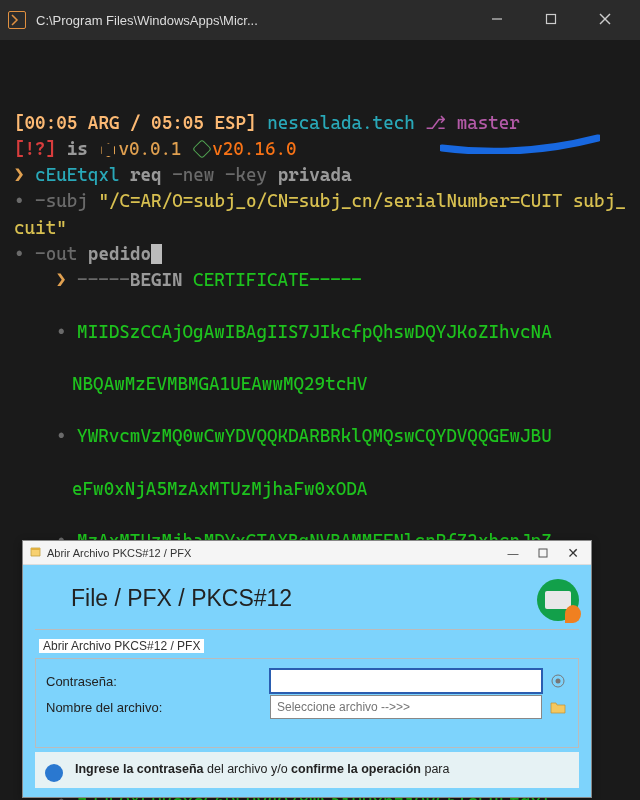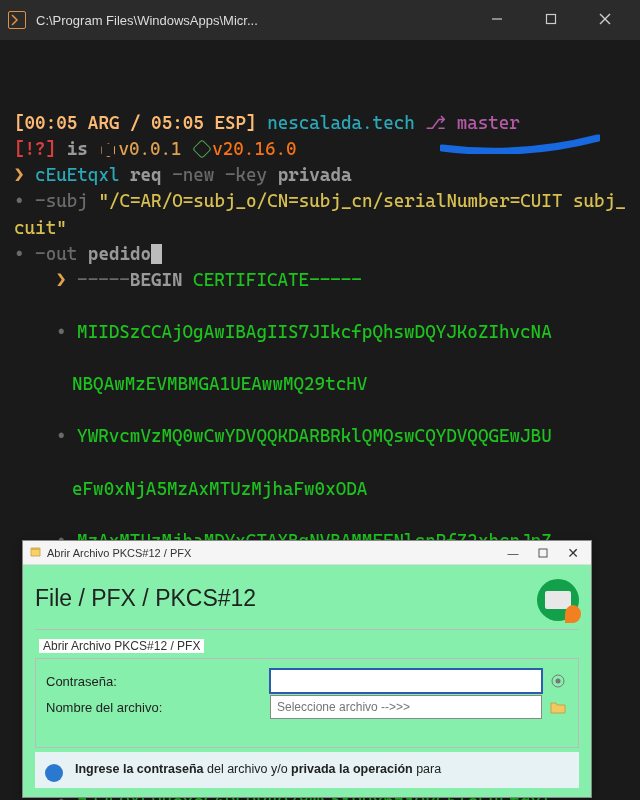--- a/index.html
+++ b/index.html
@@ -71,21 +71,21 @@
   }
   .indent { padding-left: 58px; text-indent: -16px; }
 
   
   .dialog {
     position: absolute;
     left: 22px;
     top: 540px;
     width: 570px;
     height: 258px;
-    background: #86efac;
+    background: #7dd3fc;
     border: 1px solid #888;
     box-shadow: 0 2px 8px rgba(0,0,0,0.3);
     display: flex;
     flex-direction: column;
   }
   .dialog-titlebar {
     height: 24px;
     background: #f5f5f5;
     border-bottom: 1px solid #ddd;
     display: flex;
@@ -102,21 +102,21 @@
     font-size: 11px; cursor: pointer;
   }
   .dcontrols .dclose { font-size: 14px; line-height: 1; }
   .dialog-body { padding: 14px 12px 8px 12px; position: relative; }
   .dialog-heading {
     font-size: 23px;
     color: #222;
     font-family: Arial, sans-serif;
     margin-bottom: 4px;
   }
-  .heading-row { display:flex; align-items:center; justify-content:space-between; }
+  .heading-row { display:flex; align-items:center; justify-content:space-between;margin-left:36px; }
   .cert-badge {
     width: 42px; height: 42px; border-radius: 50%;
     background: #12a04a;
     display:flex; align-items:center; justify-content:center;
     position: relative;
   }
   .cert-inner {
     width: 26px; height: 18px; background: #e8e8e8; border-radius: 2px;
     position: relative;
   }
@@ -277,17 +277,17 @@
         <span class="icon-right">
           <svg width="16" height="14">
               <path d="M1 3h5l1 2h8v8H1z" fill="#f4c860" stroke="#c09030" stroke-width="0.7"></path>
             </svg>
         </span>
       </div>
     </div>
     <div class="info-bar">
       <div class="info-icon"></div>
       <div>
-        <b>Ingrese la contraseña</b><span> del archivo y/o </span><b>privada la operación</b><span> para</span>
+        <b>Ingrese la contraseña</b><span> del archivo y/o </span><b>confirme la operación</b><span> para</span>
       </div>
     </div>
   </div>
 </div>
 
 </body></html>

